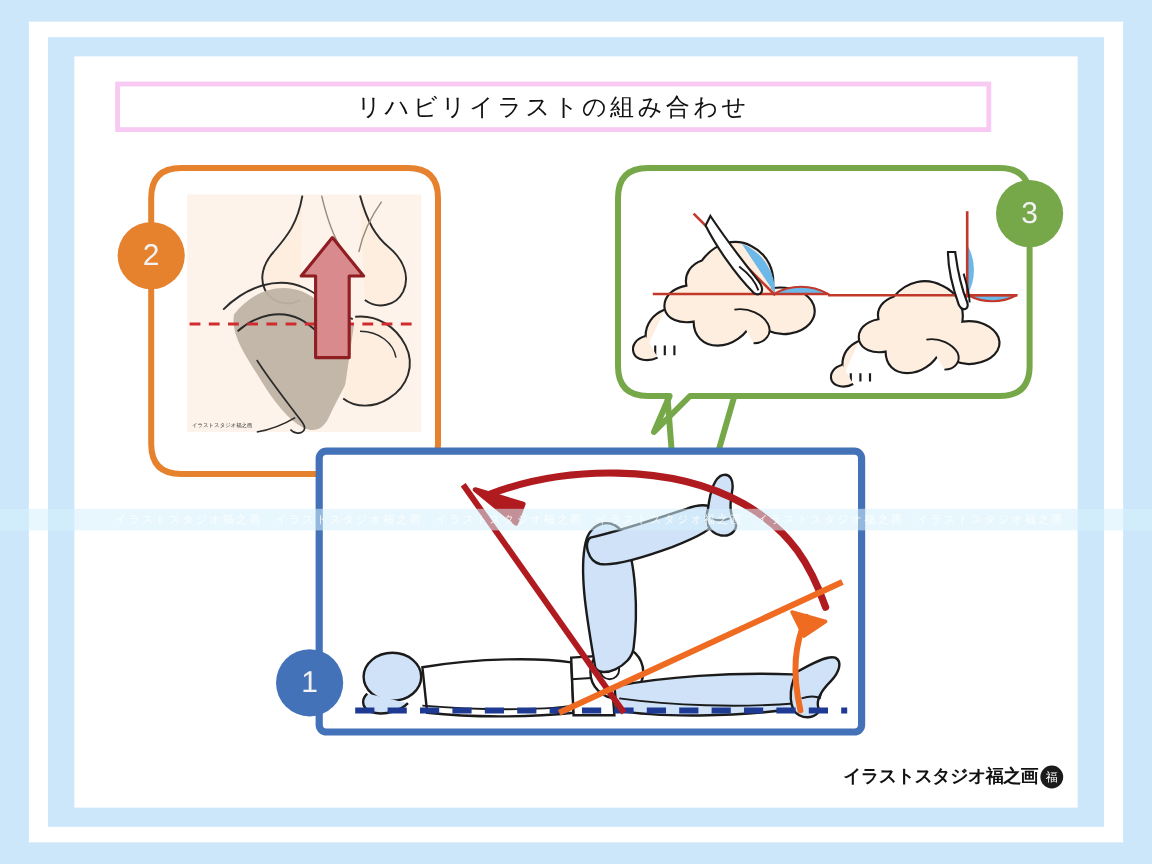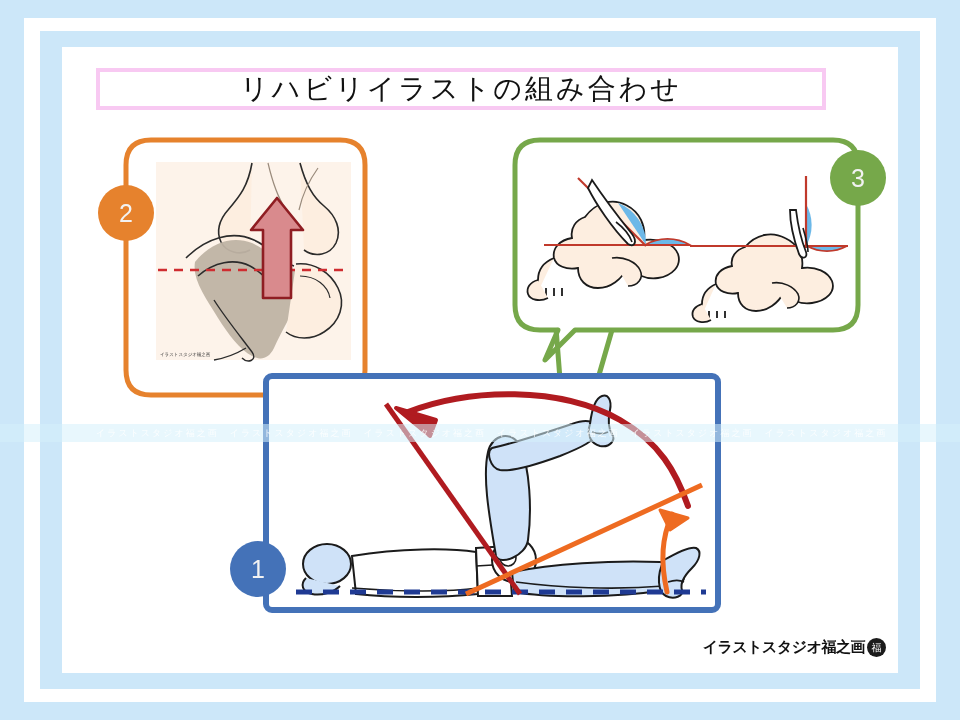--- a/index.html
+++ b/index.html
@@ -61,21 +61,21 @@
     left: 96px; top: 68px;
     width: 730px; height: 42px;
     border: 4px solid #f8c9f2;
     background: #ffffff;
     box-sizing: border-box;
     display: flex;
     align-items: center;
     justify-content: center;
   }
   .title-text {
-    font-size: 28px;
+    font-size: 20px;
     color: #111111;
     letter-spacing: 3px;
     font-family: Liberation Serif, serif;
   }
   
   .note-text {
     position: absolute;
     left: 74px; top: 622px;
     font-size: 25px;
     color: #111111;

